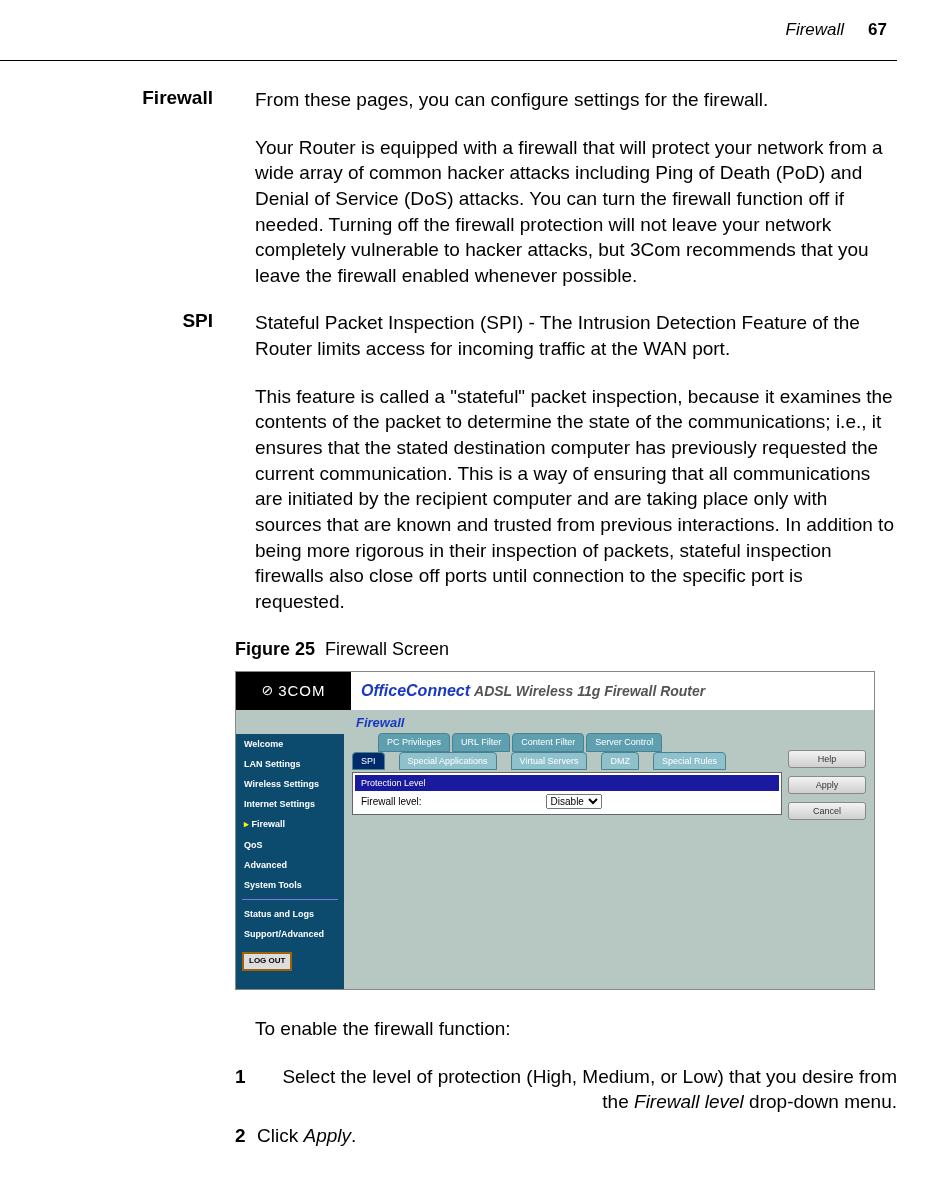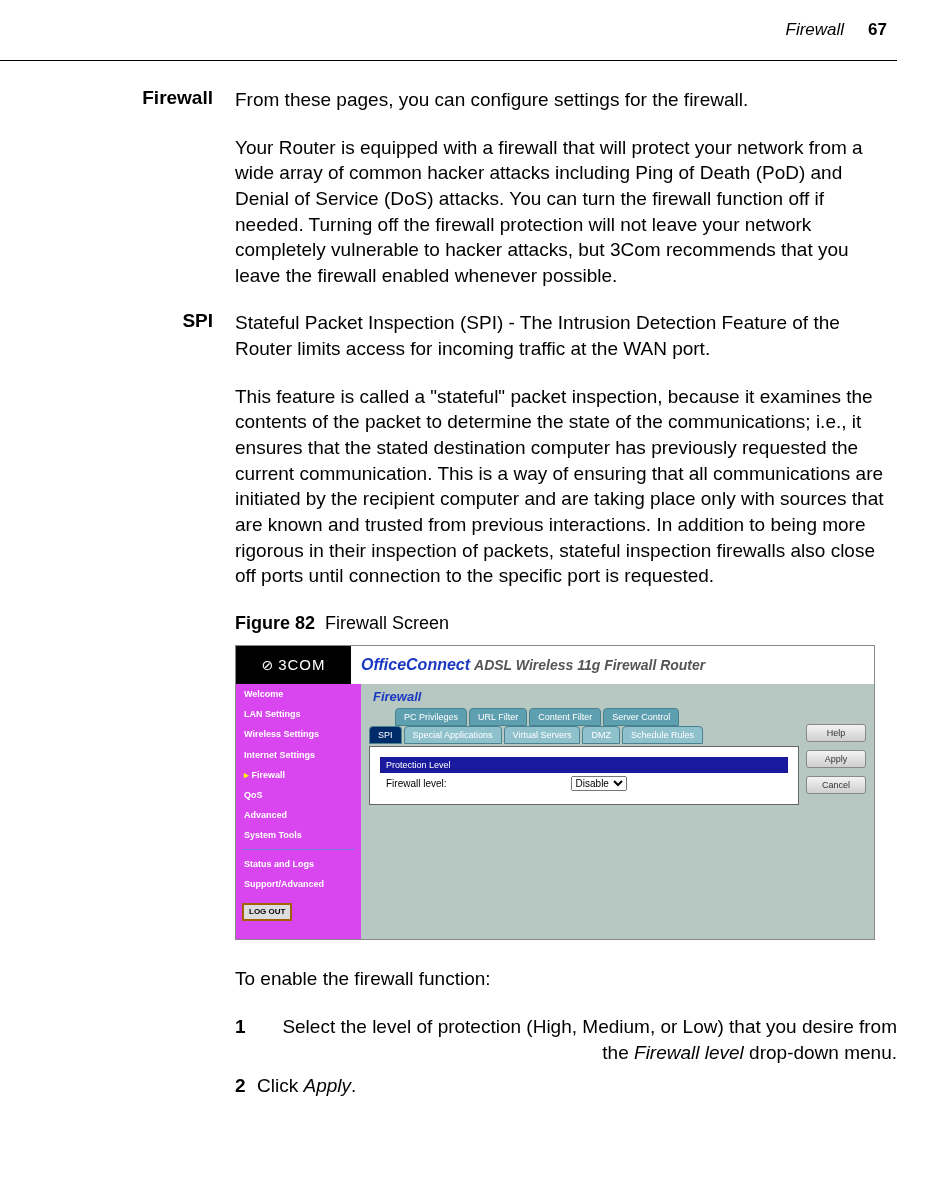--- a/index.html
+++ b/index.html
@@ -31,21 +31,21 @@
     padding-right: 22px;
     font-weight: bold;
     font-size: 19px;
     flex-shrink: 0;
   }
   .rightcol {
     flex: 1;
     font-size: 19px;
     line-height: 1.35;
   }
-  .para { margin-bottom: 22px; }
+  .para { margin-bottom: 22px; margin-left: 20px; }
   .fig-label { font-size: 18px; margin-bottom: 10px; margin-top: 4px; }
   .fig-label b { font-weight: bold; }
   .fig-wrap { margin-bottom: 26px; }
 
   
   .shot {
     width: 640px;
     border: 1px solid #888;
     background: #b7c7c2;
     font-family: Verdana, Arial, sans-serif;
@@ -74,27 +74,28 @@
   .prod-title {
     padding-left: 10px;
     display: flex;
     align-items: baseline;
     gap: 4px;
   }
   .prod-title .oc { color: #1a39c2; font-weight: bold; font-size: 16px; font-style: italic; }
   .prod-title .sub { color: #555; font-size: 14px; font-style: italic; font-weight: bold; }
   .shot-body { display: flex; }
   .sidebar {
-    width: 125px;
-    background: #d946ef;
+    width: 108px;
+    background: #0c4a6e;
     color: #fff;
     font-size: 9px;
     font-weight: bold;
     padding: 0 0 10px 0;
     min-height: 250px;
+    margin-top: 24px;
   }
   .sidebar .sitem {
     padding: 4px 6px 4px 8px;
     cursor: pointer;
   }
   .sidebar .sitem.active::before {
     content: "▸";
     color: #ff0;
     margin-right: 3px;
   }
@@ -128,26 +129,26 @@
   .tab {
     background: #5fa0b0;
     color: #fff;
     font-size: 9px;
     padding: 2px 8px;
     border-radius: 4px 4px 0 0;
     border: 1px solid #4a828f;
     cursor: pointer;
     white-space: nowrap;
   }
-  .tab.light { background: #8fc1cd; }
+  .tab.light { background: #8fc1cd; margin-left: 12px; }
   .tab.active { background: #002b6a; color: #fff; }
   .panel {
     background: #fff;
     border: 1px solid #666;
-    padding: 10px;
+    padding: 2px;
     margin-top: 2px;
     width: 430px;
   }
   .panel-head {
     background: #1a1a9e;
     color: #fff;
     font-size: 9px;
     padding: 2px 6px;
   }
   .panel-body {
@@ -162,21 +163,21 @@
   }
   .rbuttons {
     position: absolute;
     right: 8px;
     top: 78px;
     display: flex;
     flex-direction: column;
     gap: 8px;
   }
   .rb {
-    width: 60px;
+    width: 78px;
     height: 18px;
     background: linear-gradient(#f3f3f3,#cfcfcf);
     border: 1px solid #888;
     border-radius: 3px;
     font-size: 9px;
     font-family: Verdana, sans-serif;
     color: #333;
     display: flex;
     align-items: center;
     justify-content: center;
@@ -209,21 +210,21 @@
     </div>
   </div>
 
   <div class="row">
     <div class="leftcol">SPI</div>
     <div class="rightcol">
       <div class="para">Stateful Packet Inspection (SPI) - The Intrusion Detection Feature of the Router limits access for incoming traffic at the WAN port.</div>
       <div class="para">This feature is called a "stateful" packet inspection, because it examines the contents of the packet to determine the state of the communications; i.e., it ensures that the stated destination computer has previously requested the current communication. This is a way of ensuring that all communications are initiated by the recipient computer and are taking place only with sources that are known and trusted from previous interactions. In addition to being more rigorous in their inspection of packets, stateful inspection firewalls also close off ports until connection to the specific port is requested.</div>
 
       <div class="fig-label">
-        <b>Figure 82</b>&nbsp;&nbsp;<span>Firewall Screen</span>
+        <b>Figure 25</b>&nbsp;&nbsp;<span>Firewall Screen</span>
       </div>
 
       <div class="fig-wrap">
         <div class="shot shot-rel">
           <div class="shot-header">
             <div class="logo-box">
               <span class="logo-rings">⊘</span>
               <span>3COM</span>
             </div>
             <div class="prod-title">
@@ -252,21 +253,21 @@
                 <div class="tab">PC Privileges</div>
                 <div class="tab">URL Filter</div>
                 <div class="tab">Content Filter</div>
                 <div class="tab">Server Control</div>
               </div>
               <div class="tabs-row2">
                 <div class="tab active">SPI</div>
                 <div class="tab light">Special Applications</div>
                 <div class="tab light">Virtual Servers</div>
                 <div class="tab light">DMZ</div>
-                <div class="tab light">Schedule Rules</div>
+                <div class="tab light">Special Rules</div>
               </div>
               <div class="panel">
                 <div class="panel-head">Protection Level</div>
                 <div class="panel-body">
                   <span>Firewall level:</span>
                   <select>
                     <option>Disable</option>
                   </select>
                 </div>
               </div>

